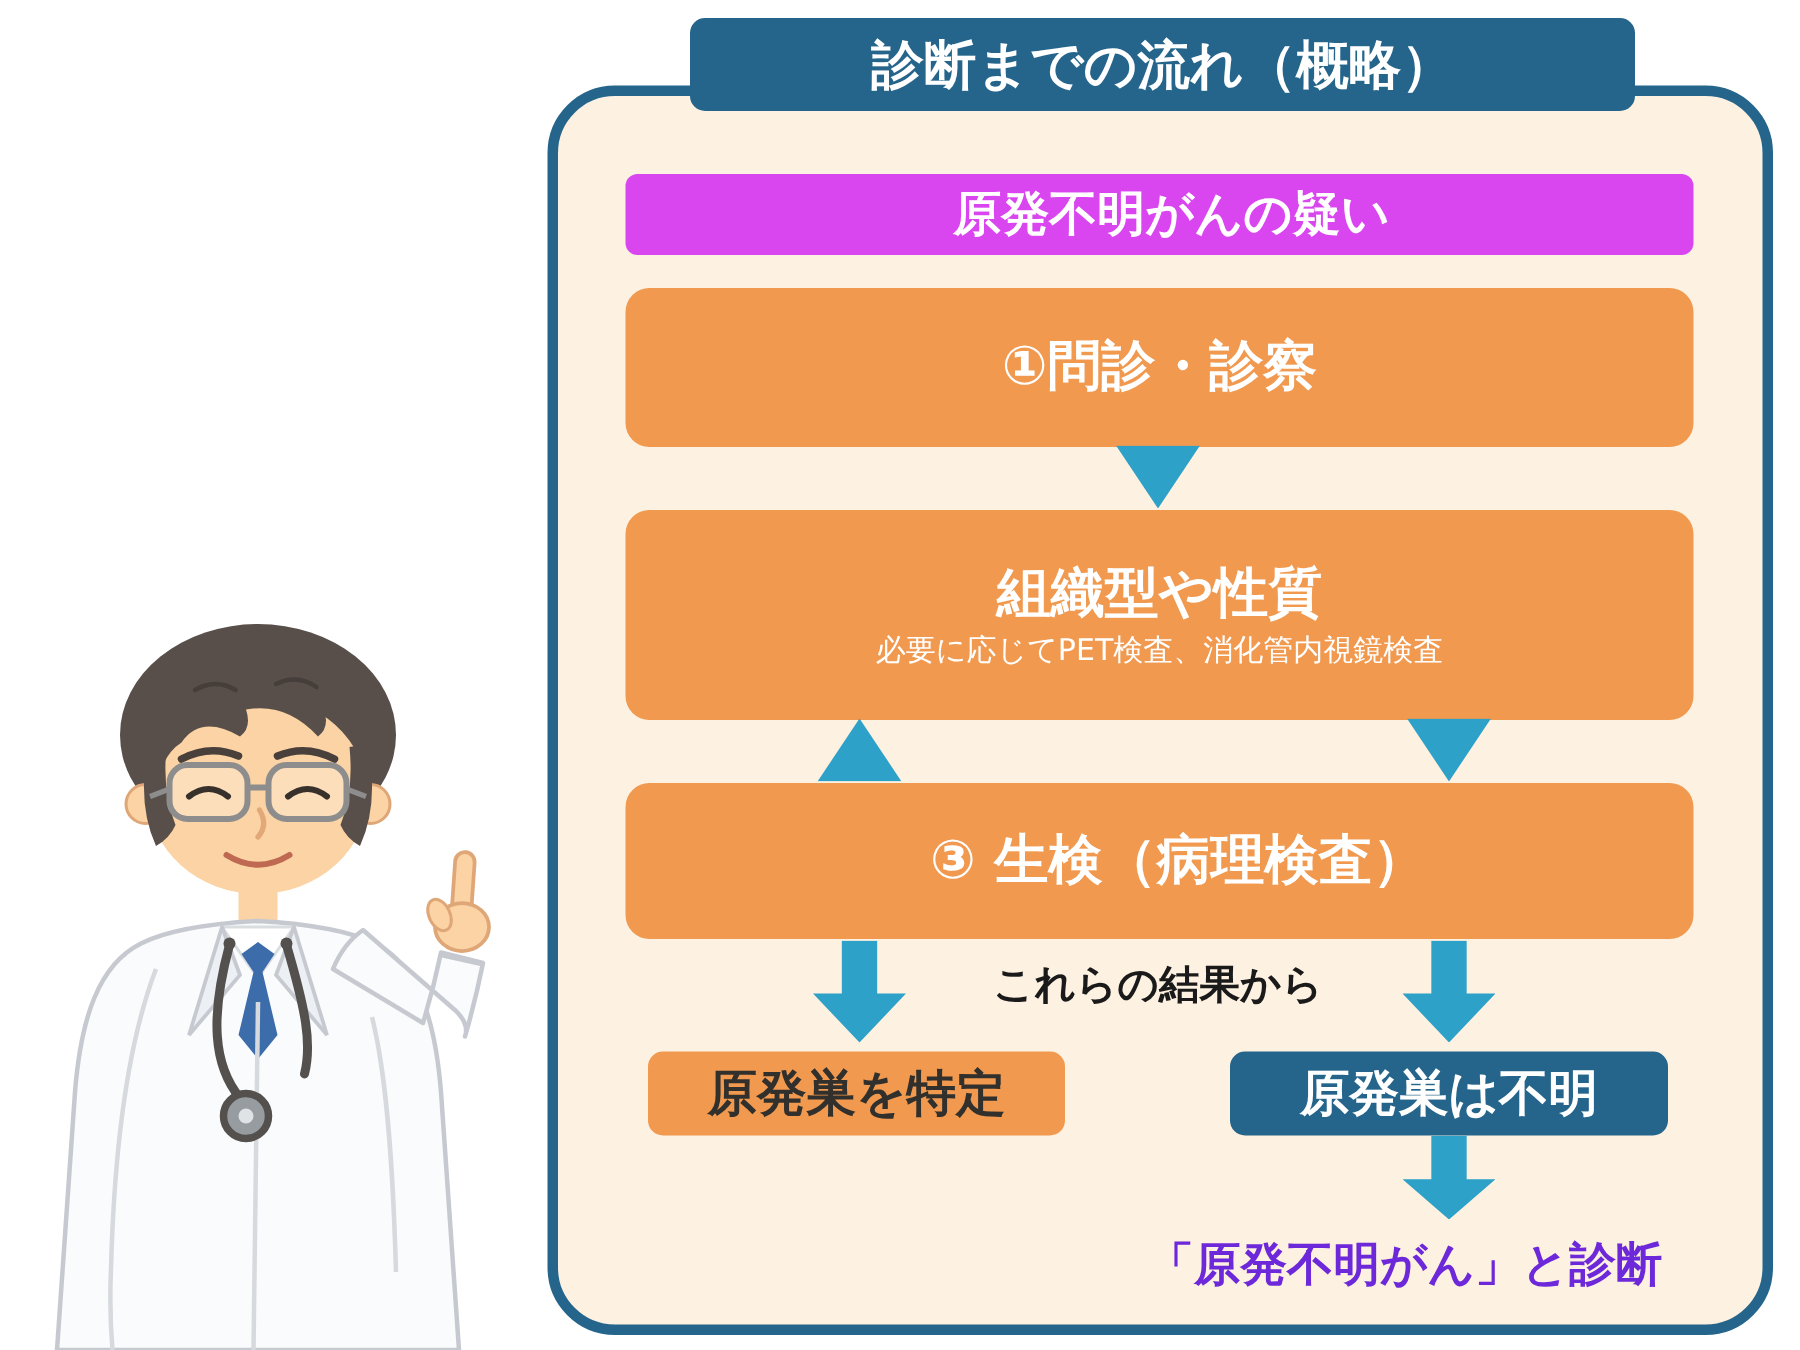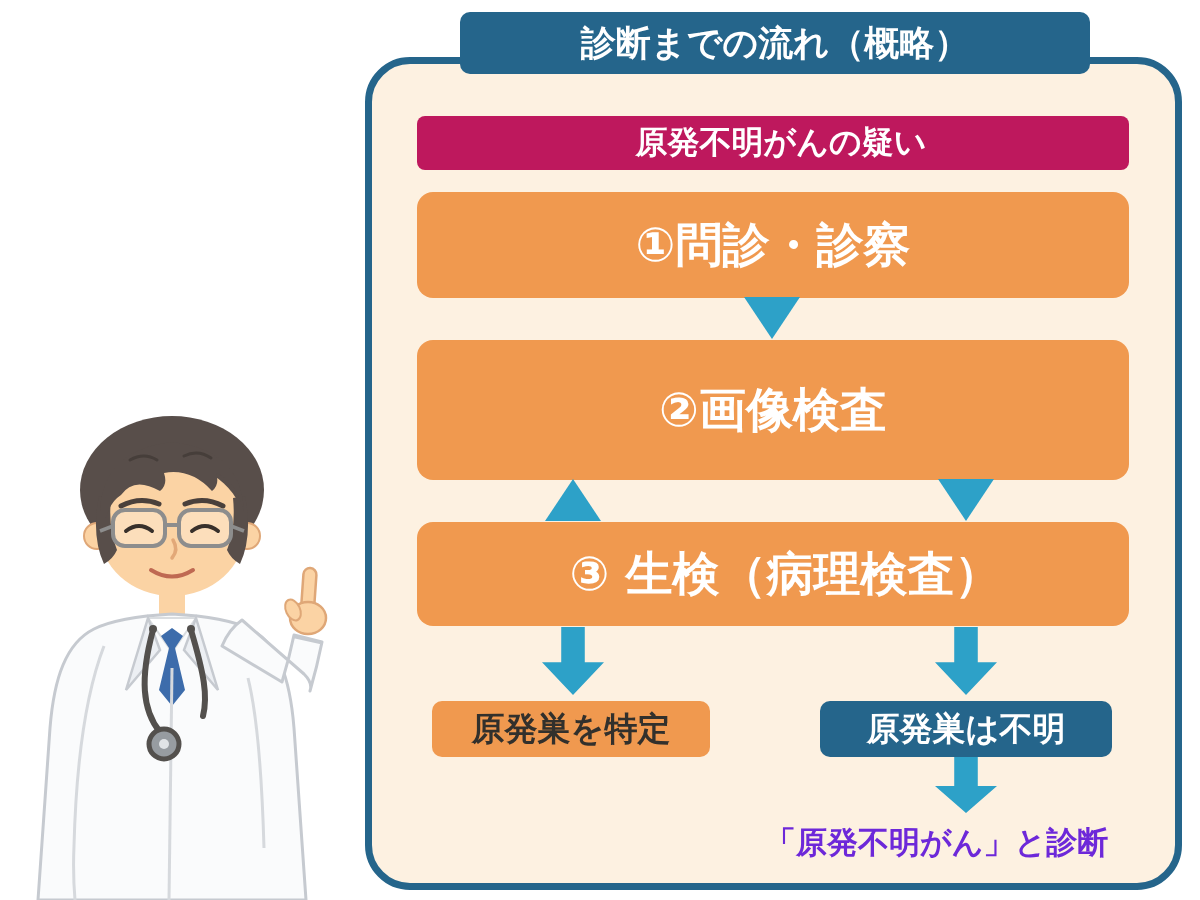--- a/index.html
+++ b/index.html
@@ -21,37 +21,37 @@
     border-radius:45px;
   }
   .title-box {
     left:460px; top:12px; width:630px; height:62px;
     background:#25658b; border-radius:10px;
     color:#ffffff; font-size:35px; font-weight:bold;
     display:flex; align-items:center; justify-content:center;
   }
   .suspicion {
     left:417px; top:116px; width:712px; height:54px;
-    background:#be185d; border-radius:8px;
+    background:#d946ef; border-radius:8px;
     color:#ffffff; font-size:32px; font-weight:bold;
     display:flex; align-items:center; justify-content:center;padding-left:16px;
   }
 
   
   .step {
     left:417px; width:712px;
     background:#f0994f; border-radius:16px;
     color:#ffffff; text-align:center;
     display:flex; flex-direction:column; justify-content:center;
     gap:7px;
   }
   .step1 { top:192px; height:106px; }
   .step2 { top:340px; height:140px; }
   .step3 { top:522px; height:104px;padding-left:25px; }
-  .step-title { font-size:47px; font-weight:bold; line-height:1.1; }
+  .step-title { font-size:36px; font-weight:bold; line-height:1.1; }
   .step-sub   { font-size:23px; font-weight:bold; line-height:1.1; }
   .step-note  { font-size:20px; font-weight:normal; line-height:1.1; }
 
   
   .arrow { background:#2da1c8; }
   .arr-down { clip-path:polygon(0 0, 100% 0, 50% 100%); }
   .arr-up   { clip-path:polygon(50% 0, 100% 100%, 0 100%); }
   .arr-long { clip-path:polygon(31% 0, 69% 0, 69% 52%, 100% 52%, 50% 100%, 0 52%, 31% 52%); }
   .a1 { left:744px; top:297px; width:56px; height:42px; }
   .a2 { left:545px; top:479px; width:56px; height:42px; }
@@ -159,31 +159,33 @@
     <span>原発不明がんの疑い</span>
   </div>
 
   <div class="abs step step1">
     <div class="step-title">①問診・診察</div>
   </div>
 
   <div class="abs arrow arr-down a1"></div>
 
   <div class="abs step step2">
-    <div class="step-title">②画像検査</div>
+    <div class="step-title">組織型や性質</div>
+    <div class="step-note">必要に応じてPET検査、消化管内視鏡検査</div>
   </div>
 
   <div class="abs arrow arr-up a2"></div>
   <div class="abs arrow arr-down a3"></div>
 
   <div class="abs step step3">
     <div class="step-title">③ 生検（病理検査）</div>
   </div>
 
   <div class="abs arrow arr-long a4"></div>
+  <div class="abs results-label">これらの結果から</div>
   <div class="abs arrow arr-long a5"></div>
 
   <div class="abs outcome outcome-right">
     <span>原発巣は不明</span>
   </div>
   <div class="abs outcome outcome-left">
     <span>原発巣を特定</span>
   </div>
 
   <div class="abs arrow arr-long a6"></div>

